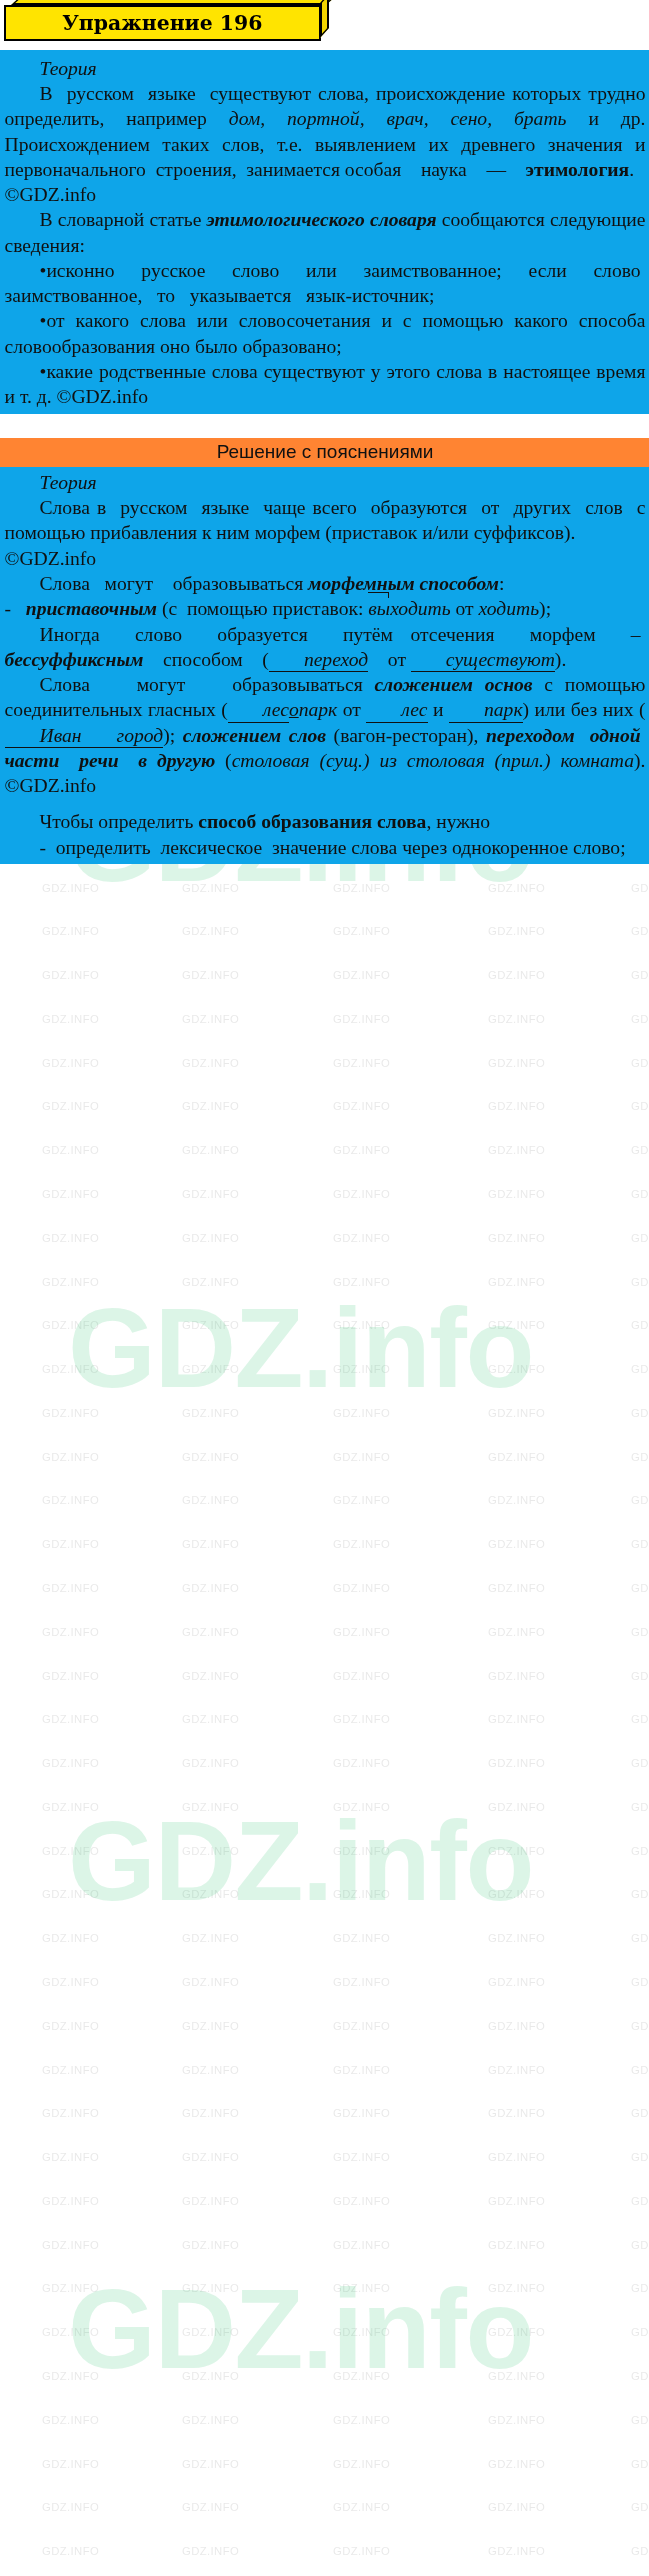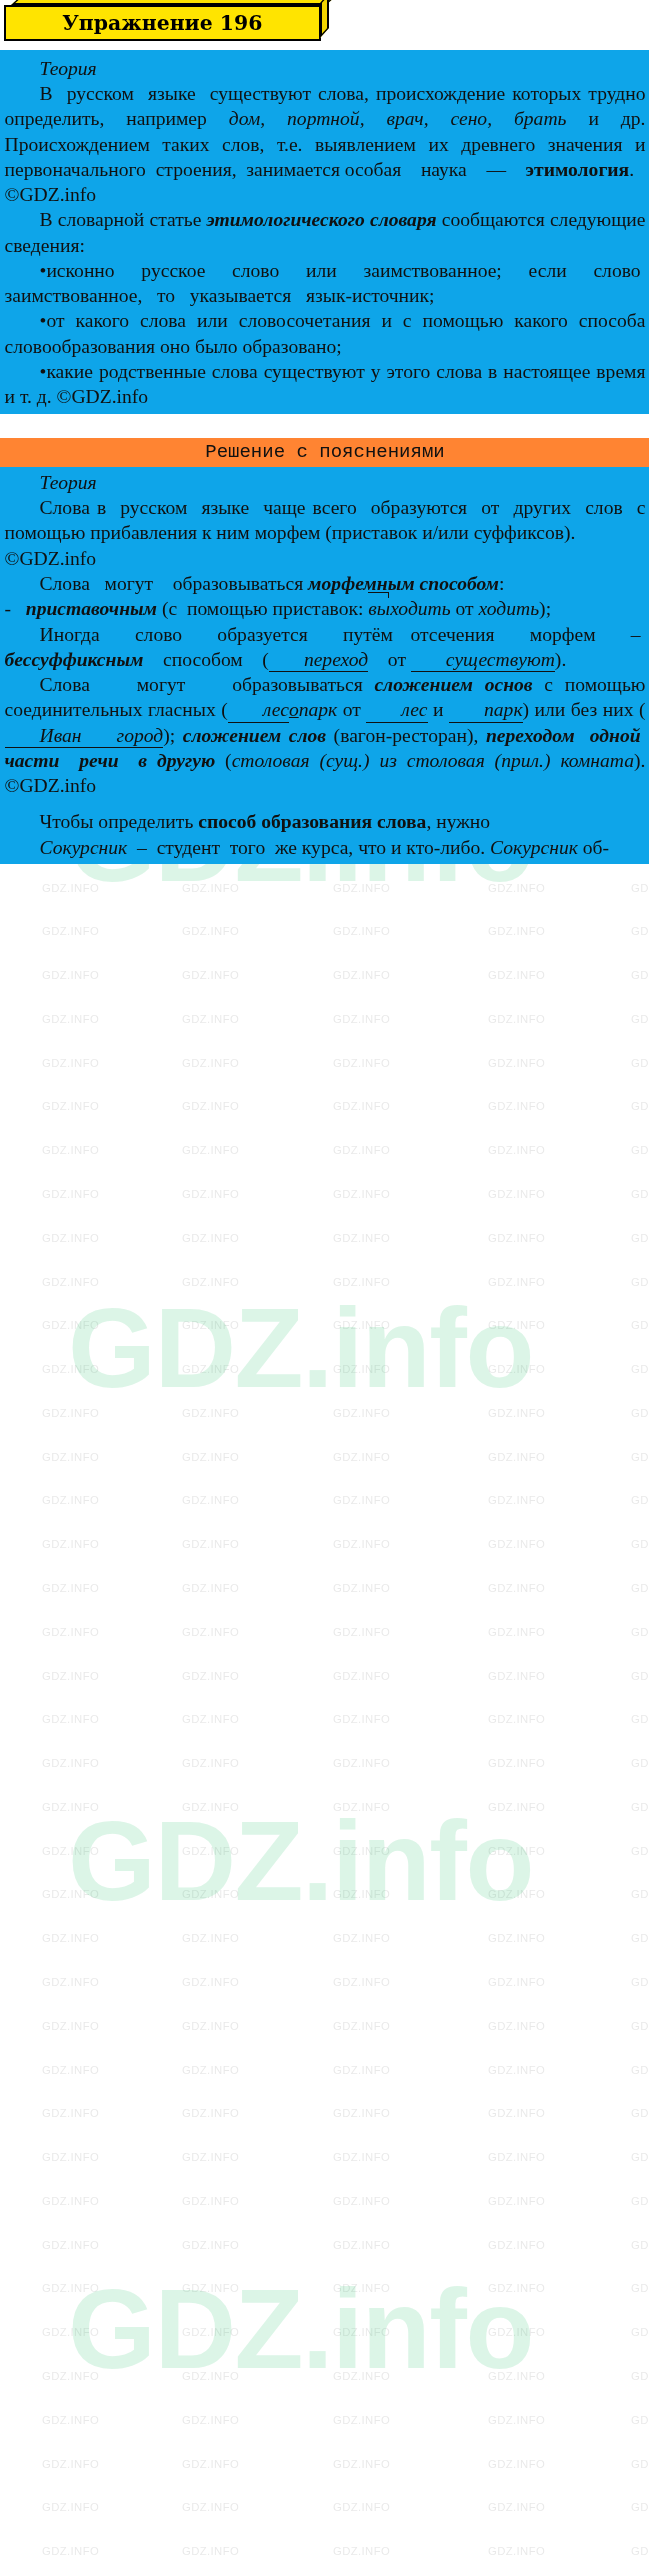--- a/index.html
+++ b/index.html
@@ -107,21 +107,21 @@
     height:24px;
   }
   .orange-bar{
     position:relative;
     z-index:8;
     background:#ff8432;
     text-align:center;
     padding:3px 0 3.8px 0;
   }
   .orange-bar span{
-    font-family:Liberation Mono, monospace;
+    font-family:Liberation Sans, sans-serif;
     font-size:19px;
     color:#111;
     margin-top:32px;
   }
 
   
   p.par{
     margin:0 0 0 0;
     font-size:19.6px;
     line-height:1.29;
@@ -531,19 +531,19 @@
     <p class="par noind">-&nbsp;&nbsp; <span class="bi">приставочным</span> (с&nbsp; помощью приставок: <i class="it"><span class="pref">вы</span>ходить</i> от <i class="it">ходить</i>);</p>
 
 
 
     <p class="par">Иногда&nbsp; слово&nbsp; образуется&nbsp; путём отсечения&nbsp; морфем&nbsp; –&nbsp; <span class="bi">бессуффиксным</span>&nbsp;&nbsp;&nbsp; способом&nbsp;&nbsp;&nbsp; (<i class="it"><span class="stem">переход</span></i>&nbsp;&nbsp;&nbsp; от <i class="it"><span class="stem">существуют</span></i>).</p>
 
     <p class="par">Слова&nbsp;&nbsp;&nbsp; могут&nbsp;&nbsp;&nbsp; образовываться <span class="bi">сложением основ</span> с помощью соединительных гласных (<i class="it"><span class="stem">лес</span><span class="uline">о</span>парк</i> от <i class="it"><span class="stem">лес</span></i> и <i class="it"><span class="stem">парк</span></i>) или без них (<i class="it"><span class="stem">Иван</span><span class="stem">город</span></i>); <span class="bi">сложением слов</span> (вагон-ресторан), <span class="bi">переходом&nbsp; одной&nbsp; части&nbsp; речи&nbsp; в другую</span> (<i class="it">столовая (сущ.) из столовая (прил.) комната</i>). <span class="gdz">©GDZ.info</span></p>
 
     <p class="par" style="margin-top:10.6px;">Чтобы определить <b class="bld">способ образования слова</b>, нужно</p>
 
-
-
-    <p class="par"><i class="it">Сокурсник</i>&nbsp; –&nbsp; студент&nbsp; того&nbsp; же курса, что и кто-либо. <i class="it">Сокурсник</i> об-</p>
+    <p class="par">-&nbsp; определить&nbsp; лексическое&nbsp; значение слова через однокоренное слово;</p>
+
+
   </div>
 
 </div>
 
 
 </body></html>

